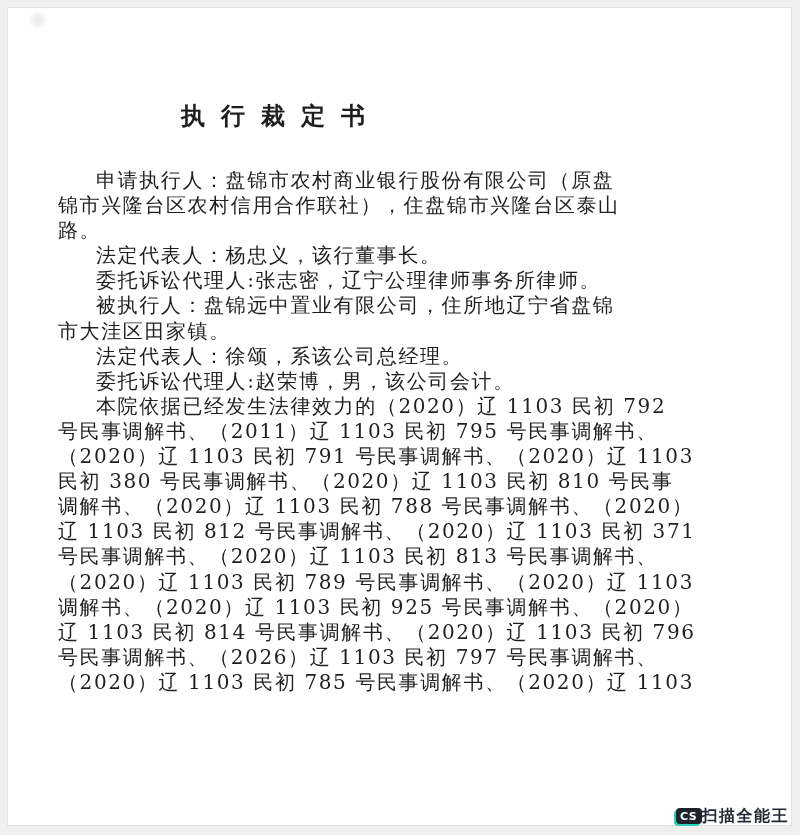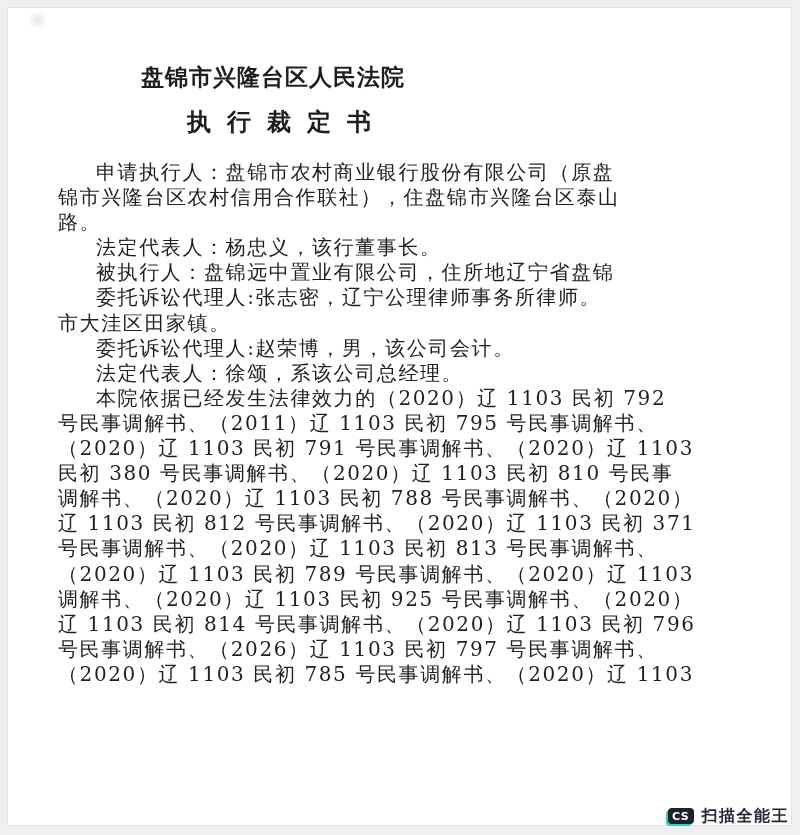--- a/index.html
+++ b/index.html
@@ -38,21 +38,21 @@
     font-size: 23px;
     font-weight: 700;
     letter-spacing: 1px;
     color: #1e1e1e;
     white-space: nowrap;
   }
   .doc-title {
     position: absolute;
     left: 50px; top: 92px;
     width: 430px;
-    margin: 6px;
+    margin: 0;
     text-align: center;
     font-size: 24px;
     font-weight: 700;
     letter-spacing: 16px;
     text-indent: 16px; 
     color: #1e1e1e;
     white-space: nowrap;
   }
   .case-no {
     position: absolute;
@@ -60,38 +60,37 @@
     width: 585px;
     text-align: right;
     font-size: 19px;
     font-weight: 500;
     letter-spacing: 1px;
     color: #1f1f1f;
     white-space: nowrap;
   }
   .body-lines {
     position: absolute;
-    left: 50px; top: 152px;
+    left: 50px; top: 160px;
     width: 585px;
   }
   .body-line {
     font-size: 20px;
     line-height: 25.1px;
     letter-spacing: 1.6px;
     color: #1f1f1f;
     white-space: nowrap;
   }
   .body-line.indent { text-indent: 38px; }
   .watermark {
     position: absolute;
     right: 2px; bottom: -2px;
     height: 22px;
     display: flex;
     align-items: center;
-    gap: 8px;
     font-family: "DejaVu Sans", "Liberation Sans", sans-serif;
   }
   .badge {
     display: inline-flex;
     align-items: center;
     justify-content: center;
     width: 26px; height: 16px;
     background: #1d222e;
     color: #ffffff;
     font-size: 11px;
@@ -108,35 +107,34 @@
     white-space: nowrap;
   }
 </style>
 </head>
 <body>
 
 <div class="scan">
   <div class="page">
     <div class="smudge"></div>
 
-    <h1 class="court">盘锦市兴隆台区人民法院</h1>
 
     <h2 class="doc-title">执行裁定书</h2>
 
 
     <div class="body-lines">
         <div class="body-line indent">申请执行人：盘锦市农村商业银行股份有限公司（原盘</div>
         <div class="body-line">锦市兴隆台区农村信用合作联社），住盘锦市兴隆台区泰山</div>
         <div class="body-line">路。</div>
         <div class="body-line indent">法定代表人：杨忠义，该行董事长。</div>
+        <div class="body-line indent">委托诉讼代理人:张志密，辽宁公理律师事务所律师。</div>
         <div class="body-line indent">被执行人：盘锦远中置业有限公司，住所地辽宁省盘锦</div>
-        <div class="body-line indent">委托诉讼代理人:张志密，辽宁公理律师事务所律师。</div>
         <div class="body-line">市大洼区田家镇。</div>
+        <div class="body-line indent">法定代表人：徐颂，系该公司总经理。</div>
         <div class="body-line indent">委托诉讼代理人:赵荣博，男，该公司会计。</div>
-        <div class="body-line indent">法定代表人：徐颂，系该公司总经理。</div>
         <div class="body-line indent">本院依据已经发生法律效力的（2020）辽 1103 民初 792</div>
         <div class="body-line">号民事调解书、（2011）辽 1103 民初 795 号民事调解书、</div>
         <div class="body-line">（2020）辽 1103 民初 791 号民事调解书、（2020）辽 1103</div>
         <div class="body-line">民初 380 号民事调解书、（2020）辽 1103 民初 810 号民事</div>
         <div class="body-line">调解书、（2020）辽 1103 民初 788 号民事调解书、（2020）</div>
         <div class="body-line">辽 1103 民初 812 号民事调解书、（2020）辽 1103 民初 371</div>
         <div class="body-line">号民事调解书、（2020）辽 1103 民初 813 号民事调解书、</div>
         <div class="body-line">（2020）辽 1103 民初 789 号民事调解书、（2020）辽 1103</div>
         <div class="body-line">调解书、（2020）辽 1103 民初 925 号民事调解书、（2020）</div>
         <div class="body-line">辽 1103 民初 814 号民事调解书、（2020）辽 1103 民初 796</div>

